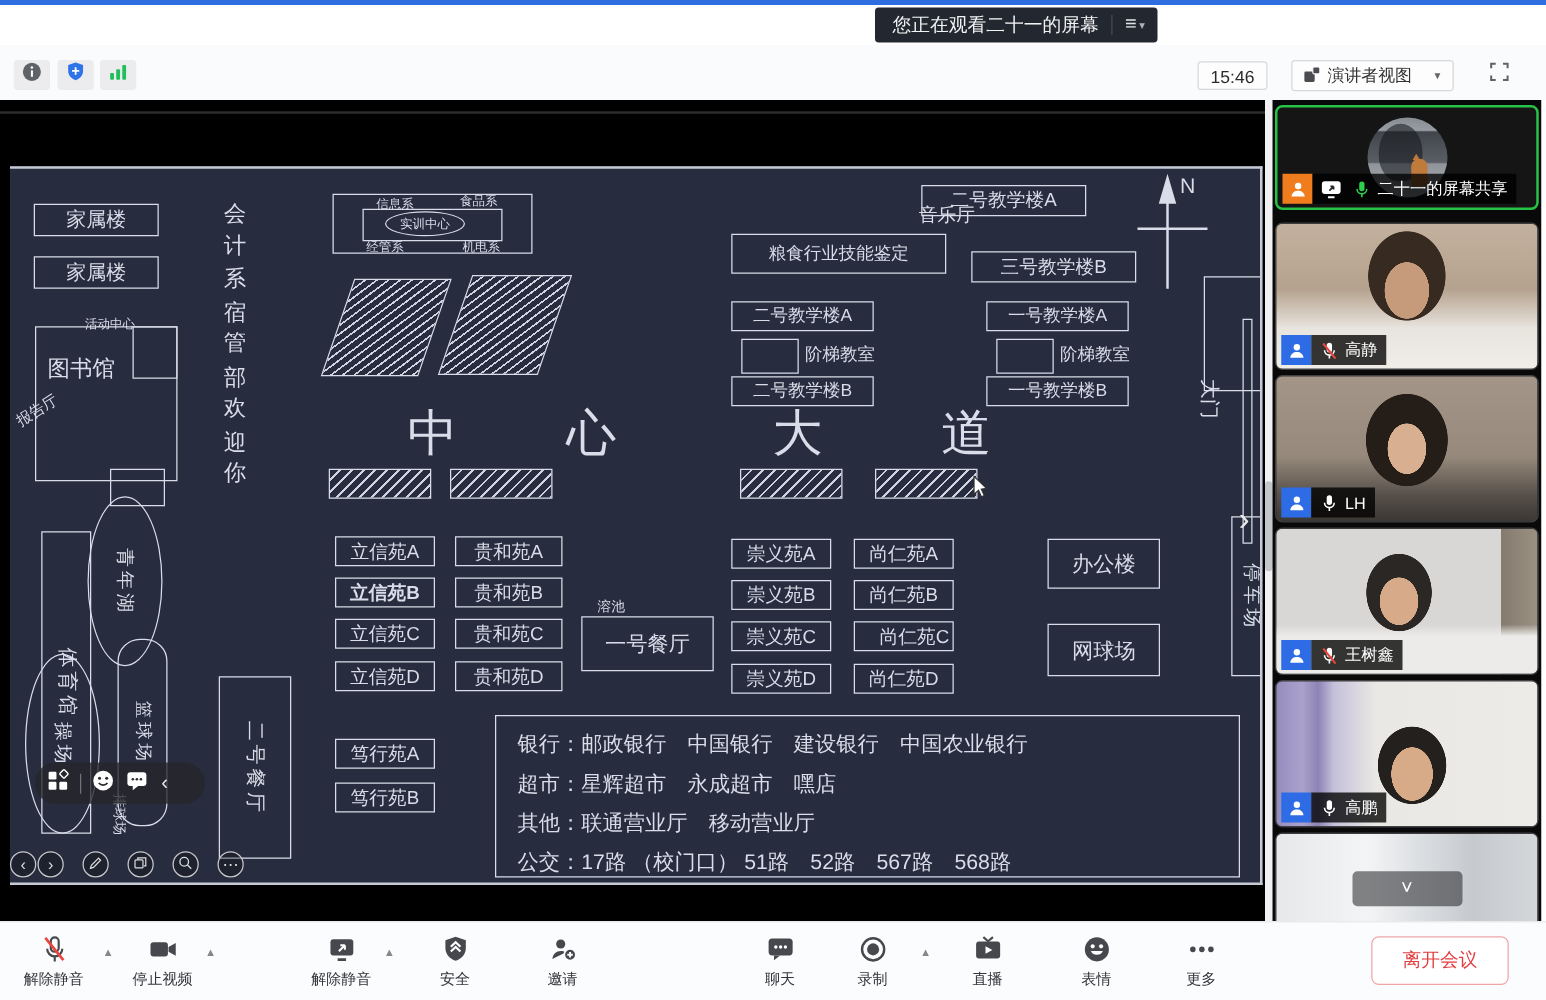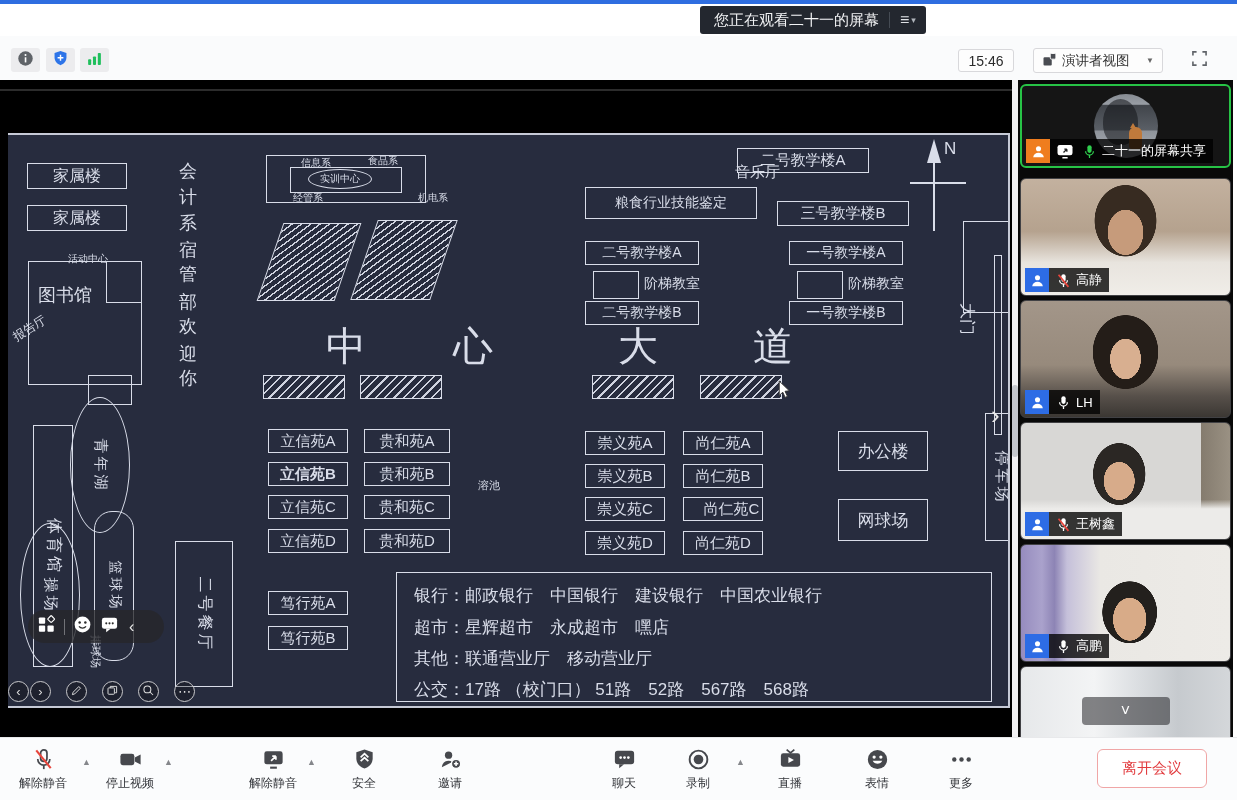--- a/index.html
+++ b/index.html
@@ -149,21 +149,21 @@
     </div>
   <div class="m-box" style="left: 19px; top: 28px; width: 100px; height: 26px; font-size: 16px;">家属楼</div>
       <div class="m-box" style="left: 19px; top: 70px; width: 100px; height: 26px; font-size: 16px;">家属楼</div>
       <div class="m-vtext" style="left: 168px; top: 12px; font-size: 18px; letter-spacing: 26px;">会计系宿管部欢迎你</div>
       <div class="m-rect" style="left: 258px; top: 20px; width: 160px; height: 48px;"></div>
       <div class="m-rect" style="left: 282px; top: 32px; width: 112px; height: 26px;"></div>
       <div class="m-text" style="left: 293px; top: 21px; font-size: 10px;">信息系</div>
       <div class="m-text" style="left: 360px; top: 19px; font-size: 10px;">食品系</div>
       <div class="m-oval" style="left: 300px; top: 34px; width: 64px; height: 20px; font-size: 10px;">实训中心</div>
       <div class="m-text" style="left: 285px; top: 56px; font-size: 10px;">经管系</div>
-      <div class="m-text" style="left: 362px; top: 56px; font-size: 10px; margin-left: 48px;">机电系</div>
+      <div class="m-text" style="left: 362px; top: 56px; font-size: 10px;">机电系</div>
       <div class="m-box" style="left: 729px; top: 13px; width: 132px; height: 25px; font-size: 15px;">二号教学楼A</div>
       <div class="m-text" style="left: 727px; top: 28px; font-size: 15px;">音乐厅</div>
       <div class="m-box" style="left: 769px; top: 66px; width: 132px; height: 25px; font-size: 15px;">三号教学楼B</div>
       <div class="m-box" style="left: 577px; top: 52px; width: 172px; height: 32px; font-size: 14px;">粮食行业技能鉴定</div>
       <div class="m-hatchskew" style="left: 262px; top: 88px; width: 78px; height: 78px;"></div>
       <div class="m-hatchskew" style="left: 356px; top: 85px; width: 80px; height: 80px;"></div>
       <div class="m-box" style="left: 577px; top: 106px; width: 114px; height: 24px; font-size: 14px;">二号教学楼A</div>
       <div class="m-rect" style="left: 585px; top: 136px; width: 46px; height: 28px;"></div>
       <div class="m-text" style="left: 636px; top: 140px; font-size: 14px;">阶梯教室</div>
       <div class="m-box" style="left: 577px; top: 166px; width: 114px; height: 24px; font-size: 14px;">二号教学楼B</div>
@@ -203,20 +203,21 @@
       <div class="m-hatch" style="left: 692px; top: 240px; width: 82px; height: 24px;"></div>
       <div class="m-box" style="left: 260px; top: 294px; width: 80px; height: 24px; font-size: 15px;">立信苑A</div>
       <div class="m-box" style="left: 260px; top: 327px; width: 80px; height: 24px; font-size: 15px; font-weight: bold;">立信苑B</div>
       <div class="m-box" style="left: 260px; top: 360px; width: 80px; height: 24px; font-size: 15px;">立信苑C</div>
       <div class="m-box" style="left: 260px; top: 394px; width: 80px; height: 24px; font-size: 15px;">立信苑D</div>
       <div class="m-box" style="left: 356px; top: 294px; width: 86px; height: 24px; font-size: 15px;">贵和苑A</div>
       <div class="m-box" style="left: 356px; top: 327px; width: 86px; height: 24px; font-size: 15px;">贵和苑B</div>
       <div class="m-box" style="left: 356px; top: 360px; width: 86px; height: 24px; font-size: 15px;">贵和苑C</div>
       <div class="m-box" style="left: 356px; top: 394px; width: 86px; height: 24px; font-size: 15px;">贵和苑D</div>
       <div class="m-text" style="left: 470px; top: 343px; font-size: 11px;">溶池</div>
+      <div class="m-box" style="left: 457px; top: 358px; width: 106px; height: 44px; font-size: 17px;">一号餐厅</div>
       <div class="m-box" style="left: 577px; top: 296px; width: 80px; height: 24px; font-size: 15px;">崇义苑A</div>
       <div class="m-box" style="left: 577px; top: 329px; width: 80px; height: 24px; font-size: 15px;">崇义苑B</div>
       <div class="m-box" style="left: 577px; top: 362px; width: 80px; height: 24px; font-size: 15px;">崇义苑C</div>
       <div class="m-box" style="left: 577px; top: 396px; width: 80px; height: 24px; font-size: 15px;">崇义苑D</div>
       <div class="m-box" style="left: 675px; top: 296px; width: 80px; height: 24px; font-size: 15px;">尚仁苑A</div>
       <div class="m-box" style="left: 675px; top: 329px; width: 80px; height: 24px; font-size: 15px;">尚仁苑B</div>
       <div class="m-box" style="left: 675px; top: 362px; width: 80px; height: 24px; font-size: 15px; padding-left: 17px;">尚仁苑C</div>
       <div class="m-box" style="left: 675px; top: 396px; width: 80px; height: 24px; font-size: 15px;">尚仁苑D</div>
       <div class="m-box" style="left: 830px; top: 296px; width: 90px; height: 40px; font-size: 17px;">办公楼</div>
       <div class="m-box" style="left: 830px; top: 364px; width: 90px; height: 42px; font-size: 17px;">网球场</div>

